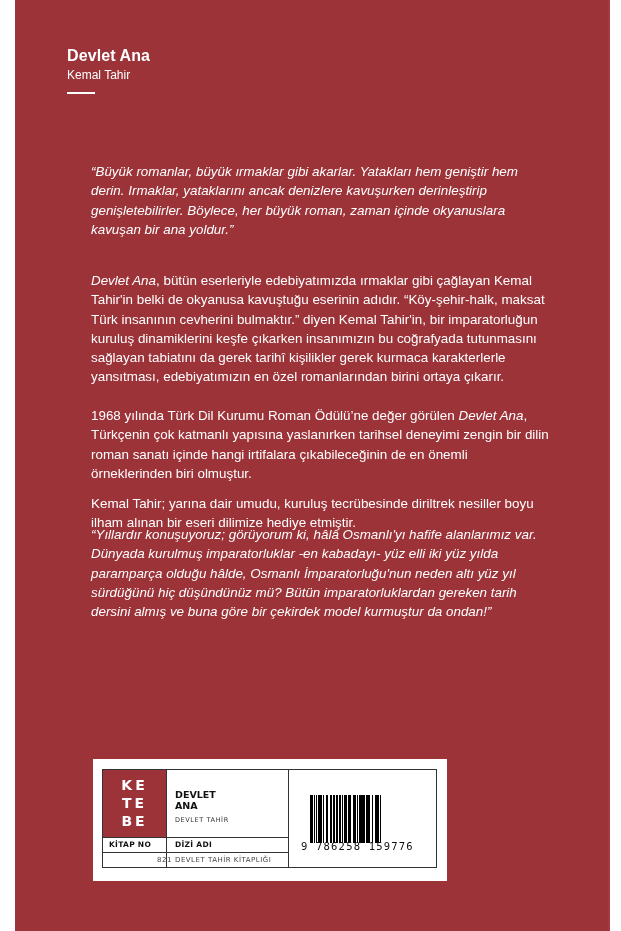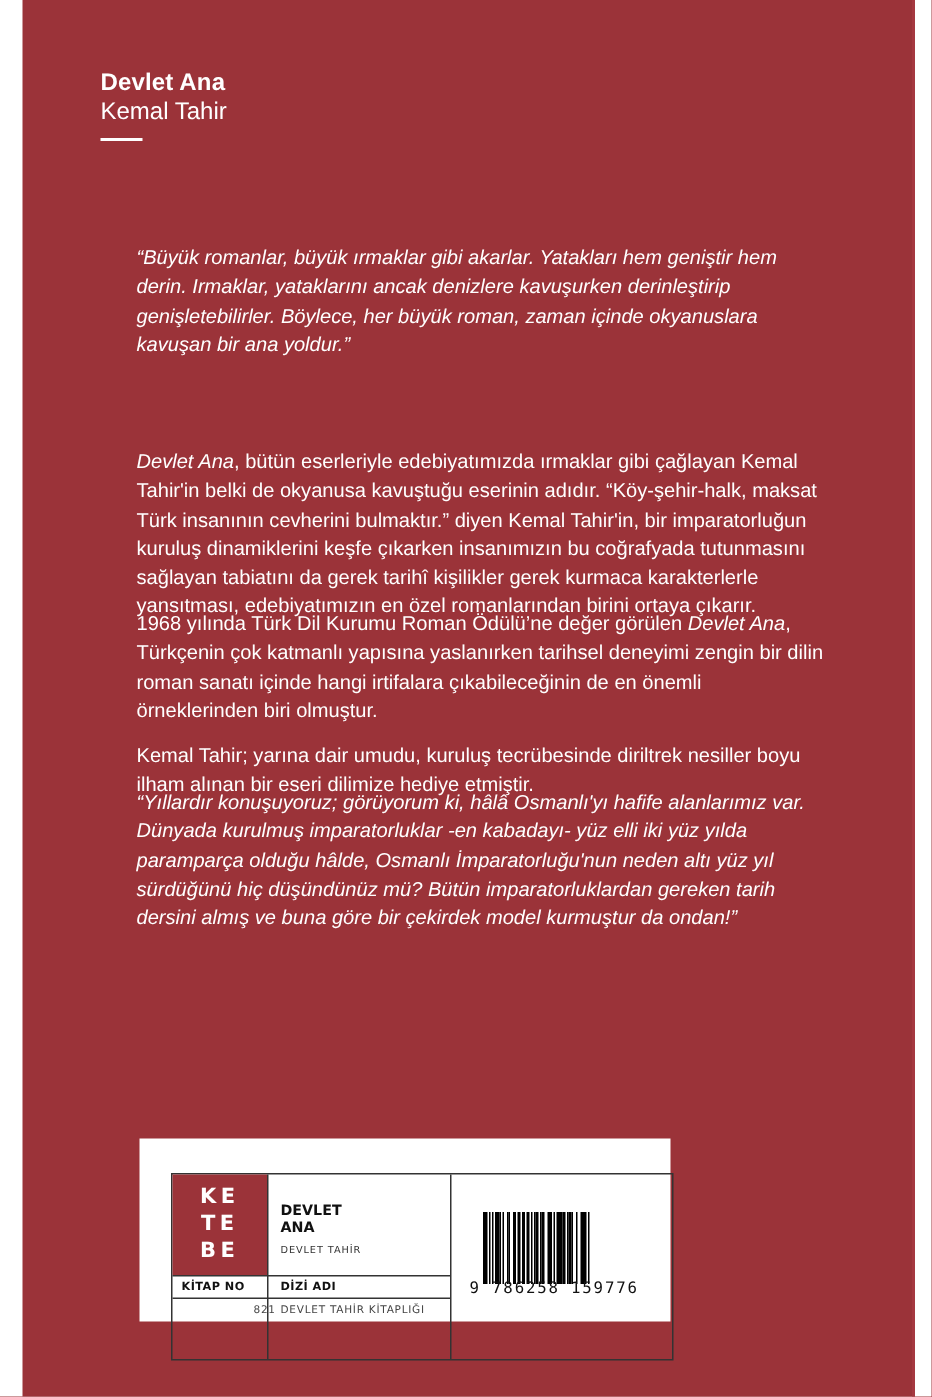--- a/index.html
+++ b/index.html
@@ -1,32 +1,32 @@
 <!DOCTYPE html>
 <html><head>
 <meta charset="utf-8">
 <style>
   html,body{margin:0;padding:0;}
   body{width:621px;height:931px;background:#ffffff;position:relative;overflow:hidden;font-family:"Liberation Sans",sans-serif;}
   .cover{position:absolute;left:15px;top:0;width:595px;height:931px;background:#9b3339;}
   .cover-edge{position:absolute;right:0;top:0;width:2px;height:100%;background:#a53840;}
   .header{position:absolute;left:52px;top:47px;color:#fff;}
   .title{font-size:16px;font-weight:bold;letter-spacing:0.1px;line-height:18px;}
-  .author{font-size:16px;line-height:16px;margin-top:2px;}
+  .author{font-size:12px;line-height:16px;margin-top:2px;}
   .rule{width:28px;height:2px;background:#fff;margin-top:9px;}
   .text{position:absolute;left:91px;width:460px;color:#fff;font-size:13.4px;line-height:19.3px;}
   .text p{margin:0;}
   .it{font-style:italic;}
   #q1{top:162px;}
-  #p1{top:271px;margin-top:27px;}
+  #p1{top:271px;}
   #p2{top:406px;}
   #p3{top:494px;}
   #q2{top:525px;}
   .card{position:absolute;left:93px;top:759px;width:354px;height:122px;background:#fff;}
-  .tbl{position:absolute;left:9px;top:23px;width:335px;height:125px;border:1.5px solid #333;box-sizing:border-box;margin-left:12px;}
+  .tbl{position:absolute;left:9px;top:10px;width:335px;height:99px;border:1.5px solid #333;box-sizing:border-box;}
   .logo{position:absolute;left:0;top:0;width:63px;height:67px;background:#9b3339;color:#fff;font-family:"DejaVu Sans",sans-serif;font-weight:bold;font-size:14px;line-height:14px;text-align:center;padding-top:8px;box-sizing:border-box;letter-spacing:3px;}
   .vline{position:absolute;top:0;width:1px;background:#333;}
   .hline{position:absolute;left:0;height:1px;background:#333;}
   .btitle{position:absolute;left:72px;top:19px;font-family:"DejaVu Sans",sans-serif;font-weight:bold;font-size:9.5px;line-height:11px;color:#111;}
   .bauthor{position:absolute;left:72px;top:46px;font-family:"DejaVu Sans",sans-serif;font-size:6.5px;letter-spacing:0.6px;color:#333;}
   .hdr{position:absolute;top:70px;font-family:"DejaVu Sans",sans-serif;font-weight:bold;font-size:7.5px;color:#111;letter-spacing:0.3px;}
   .val{position:absolute;top:86px;font-family:"DejaVu Sans",sans-serif;font-size:7px;color:#444;letter-spacing:0.5px;}
   .barcode{position:absolute;left:207px;top:25px;width:103px;height:48px;display:flex;align-items:stretch;}
   .barcode span{display:block;background:#000;height:100%;}
   .isbn{position:absolute;left:198px;top:70px;font-family:"DejaVu Sans Mono",monospace;font-size:10.5px;color:#111;letter-spacing:1.2px;background:transparent;}

